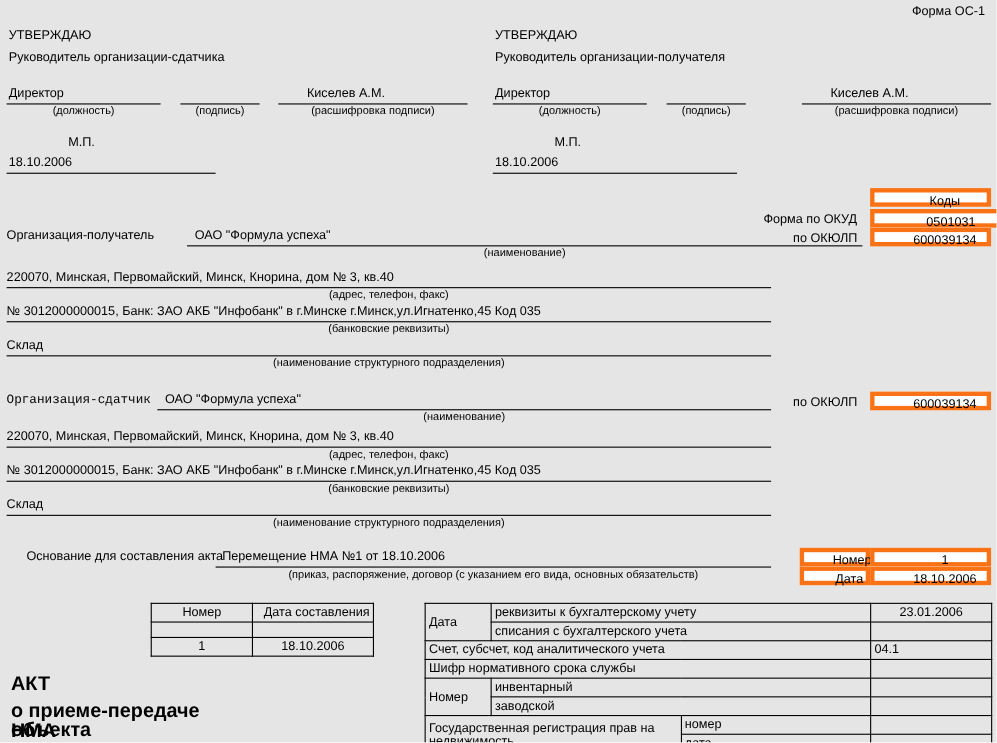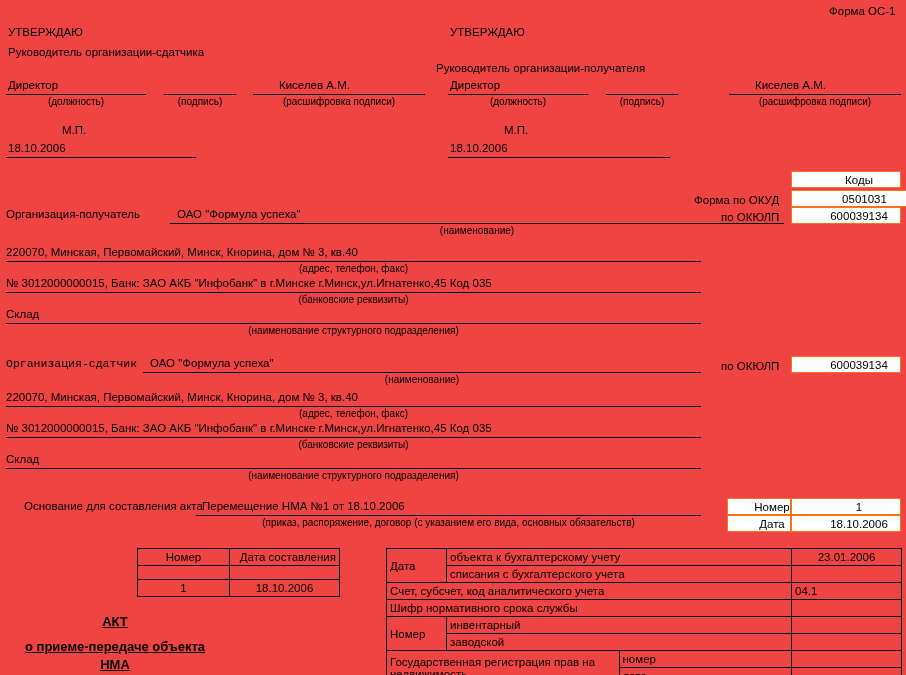--- a/index.html
+++ b/index.html
@@ -10,52 +10,51 @@
   body {
     font-family: "Liberation Sans", sans-serif;
     font-size: 11px;
     color: #000000;
   }
   #page {
     position: relative;
     width: 906px;
     height: 675px;
     overflow: hidden;
-    background: #ef4444;
+    background: #e5e5e5;
   }
   .abs { position: absolute; }
   .txt { white-space: nowrap; font-size: 11.5px; line-height: 13px; }
   .caption { font-size: 10px; text-align: center; }
   .rule { border-bottom: 1px solid #000; height: 0; }
   .bx {
-    border: 1px solid #f97316;
+    border: 4px solid #f97316;
     box-sizing: border-box;
     font-size: 11.5px;
     text-align: center;
     line-height: 16px;
     height: 17px;
     background: #fff;
     padding-left: 26px;
   }
   table.grid {
     border-collapse: collapse;
     font-size: 11.5px;
   }
   table.grid td {
     border: 1px solid #000;
     height: 17px;
     padding: 0 3px;
     box-sizing: border-box;
   }
   .act-title {
     font-weight: bold;
-    font-size: 13px;
-    text-align: center;
+    font-size: 18px;
+    text-align: left;
     line-height: 17px;
-    text-decoration: underline;
   }
 </style>
 </head>
 <body>
 
 <div id="page">
 
   <div class="abs txt" style="left:829px; top:5px;">Форма ОС-1</div>
 
   <div class="abs txt" style="left:8px; top:26px;">УТВЕРЖДАЮ</div>
@@ -70,21 +69,21 @@
 
   <div class="abs txt" style="left:279px; top:79px;">Киселев А.М.</div>
   <div class="abs rule" style="left:253px; top:94px; width:172px;"></div>
   <div class="abs caption" style="left:253px; top:96px; width:172px;">(расшифровка подписи)</div>
 
   <div class="abs txt" style="left:62px; top:124px;">М.П.</div>
   <div class="abs txt" style="left:8px; top:142px;">18.10.2006</div>
   <div class="abs rule" style="left:6px; top:157px; width:190px;"></div>
 
   <div class="abs txt" style="left:450px; top:26px;">УТВЕРЖДАЮ</div>
-  <div class="abs txt" style="left:436px; top:46px;margin-top:16px;">Руководитель организации-получателя</div>
+  <div class="abs txt" style="left:450px; top:46px;">Руководитель организации-получателя</div>
 
   <div class="abs txt" style="left:450px; top:79px;">Директор</div>
   <div class="abs rule" style="left:448px; top:94px; width:140px;"></div>
   <div class="abs caption" style="left:448px; top:96px; width:140px;">(должность)</div>
 
   <div class="abs rule" style="left:606px; top:94px; width:72px;"></div>
   <div class="abs caption" style="left:606px; top:96px; width:72px;">(подпись)</div>
 
   <div class="abs txt" style="left:755px; top:79px;">Киселев А.М.</div>
   <div class="abs rule" style="left:729px; top:94px; width:172px;"></div>
@@ -164,21 +163,21 @@
     </table>
 
   <div class="abs act-title" style="left:10px; top:613px; width:210px;">АКТ</div>
   <div class="abs act-title" style="left:10px; top:638px; width:210px;">о приеме-передаче объекта</div>
   <div class="abs act-title" style="left:10px; top:656px; width:210px;">НМА</div>
 
   <table class="grid abs" style="left:386px; top:548px; width:515px; table-layout:fixed;">
     <tbody>
         <tr>
       <td rowspan="2" style="width:60px; text-align:left;">Дата</td>
-      <td colspan="2" style="width:345px;">объекта к бухгалтерскому учету</td>
+      <td colspan="2" style="width:345px;">реквизиты к бухгалтерскому учету</td>
       <td style="width:110px; text-align:center;">23.01.2006</td>
     </tr>
     <tr>
       <td colspan="2">списания с бухгалтерского учета</td>
       <td style="text-align:center;"></td>
     </tr>
     <tr>
       <td colspan="3">Счет, субсчет, код аналитического учета</td>
       <td style="text-align:left;">04.1</td>
     </tr>

